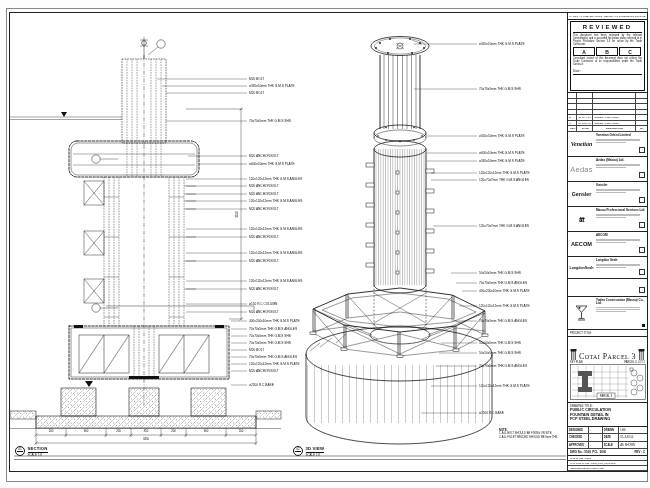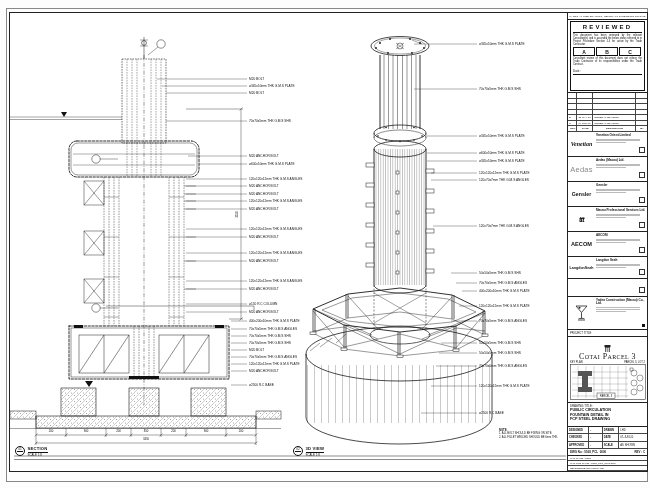--- a/index.html
+++ b/index.html
@@ -52,21 +52,21 @@
   .addrbar.short{width:60%;}
   .cbox{position:absolute;right:2px;bottom:3px;width:4px;height:4px;border:0.7px solid #333;background:#fff;}
   .blacksq{position:absolute;right:2px;bottom:2px;width:3.5px;height:3.5px;background:#111;}
   .logo-venetian{font-family:"Liberation Serif",serif;font-style:italic;font-weight:700;font-size:6px;}
   .logo-aedas{font-size:7.5px;color:#8a8a8a;letter-spacing:.2px;}
   .logo-gensler{font-size:5.2px;font-weight:700;}
   .logo-ttt{font-size:7px;font-weight:800;font-style:italic;letter-spacing:-0.6px;}
   .logo-aecom{font-size:5.6px;font-weight:800;}
   .logo-langdon{font-size:3.6px;font-weight:700;}
   #projlabel{top:317px;height:7px;font-size:2.8px;line-height:7px;padding-left:2px;}
-  #banner{top:332px;height:23px;display:flex;align-items:center;justify-content:space-between;padding:0 2px;flex-direction:column;}
+  #banner{top:332px;height:23px;display:flex;align-items:center;justify-content:space-between;padding:0 2px;}
   #banner .btxt{font-family:"Liberation Serif",serif;font-variant:small-caps;font-size:8px;letter-spacing:.4px;}
   #keyplan{top:347px;height:43px;padding:1px 2px;}
   #keyplan .kphead{display:flex;justify-content:space-between;font-size:2.6px;line-height:3px;}
   #drawtitle{top:390px;height:24px;padding:1px 2px;}
   #drawtitle .dtl{font-size:2.8px;}
   #drawtitle .dline{font-size:3.8px;font-weight:bold;line-height:4.6px;}
   #fields{top:414px;height:22px;}
   .frow{display:flex;height:7.3px;border-bottom:0.5px solid #444;box-sizing:border-box;font-size:2.7px;line-height:7px;}
   .frow div{border-right:0.5px solid #444;box-sizing:border-box;padding-left:1px;overflow:hidden;white-space:nowrap;}
   .fc0{width:27%;font-weight:bold;} .fc1{width:17%;} .fc2{width:21%;font-weight:bold;} .fc3{width:35%;border-right:none!important;}

